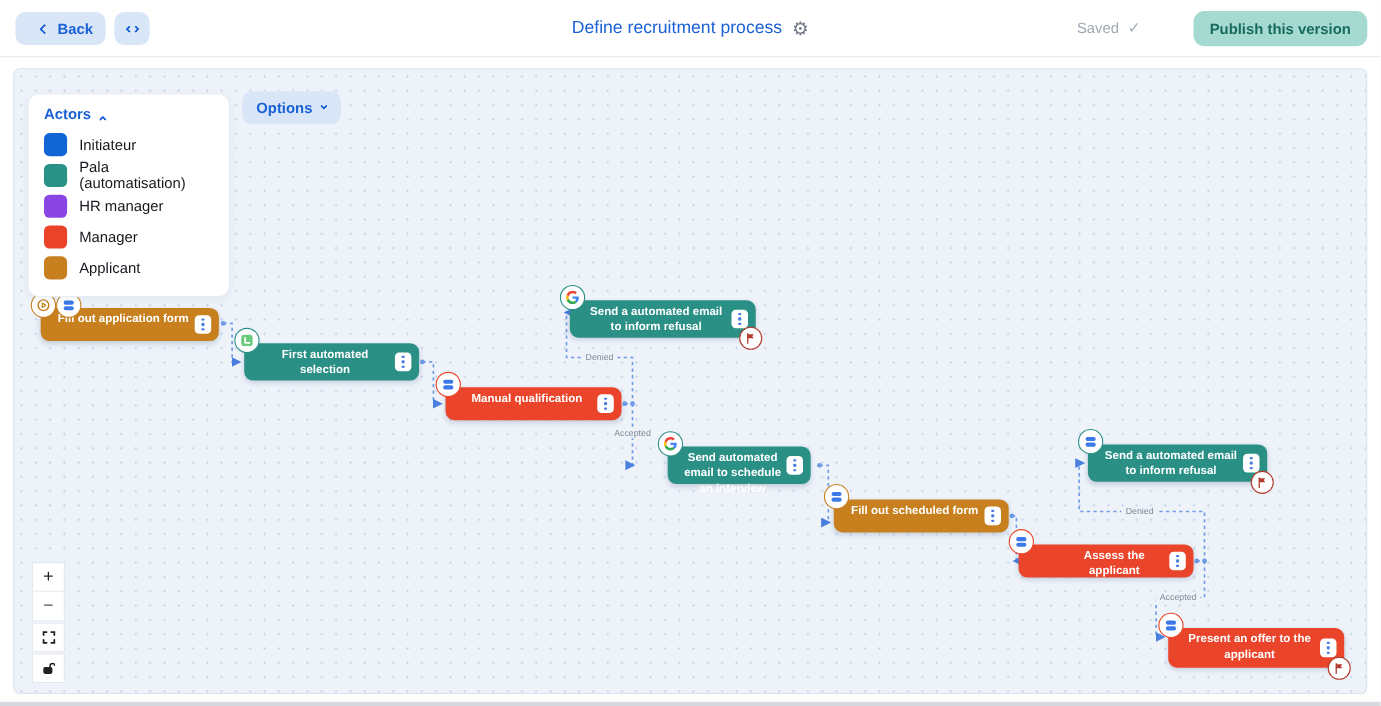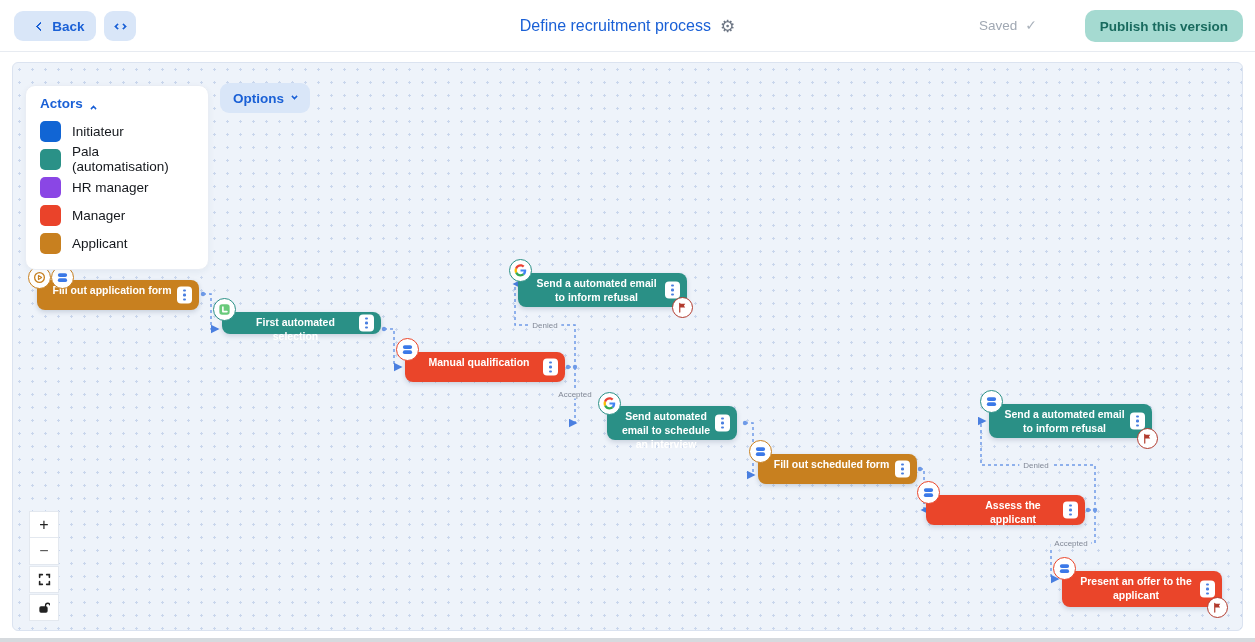--- a/index.html
+++ b/index.html
@@ -180,21 +180,21 @@
             <rect x="3.5" y="13.5" width="17" height="7" rx="3.4" fill="#3b79e8"></rect>
           </svg>
         </span>
         <span class="node-label">Fill out application form</span>
      <span class="kebab">
           <i></i>
           <i></i>
           <i></i>
         </span>
       </div>
-      <div class="node" style="left: 209px; top: 249px; width: 159px; height: 22px; background: rgb(42, 144, 134);">
+      <div class="node" style="left: 209px; top: 249px; width: 159px; height: 34px; background: rgb(42, 144, 134);">
         <span class="badge" style="border-color:#2a9086;left:-9px">
           <svg viewBox="0 0 24 24">
             <rect x="2.5" y="2.5" width="19" height="19" rx="5" fill="#69ca7b"></rect>
             <path d="M9 7.5v8.5h7.5" stroke="#fff" stroke-width="3" fill="none" stroke-linecap="round" stroke-linejoin="round"></path>
           </svg>
         </span>
         <span class="node-label">First automated selection</span>
      <span class="kebab">
           <i></i>
           <i></i>

